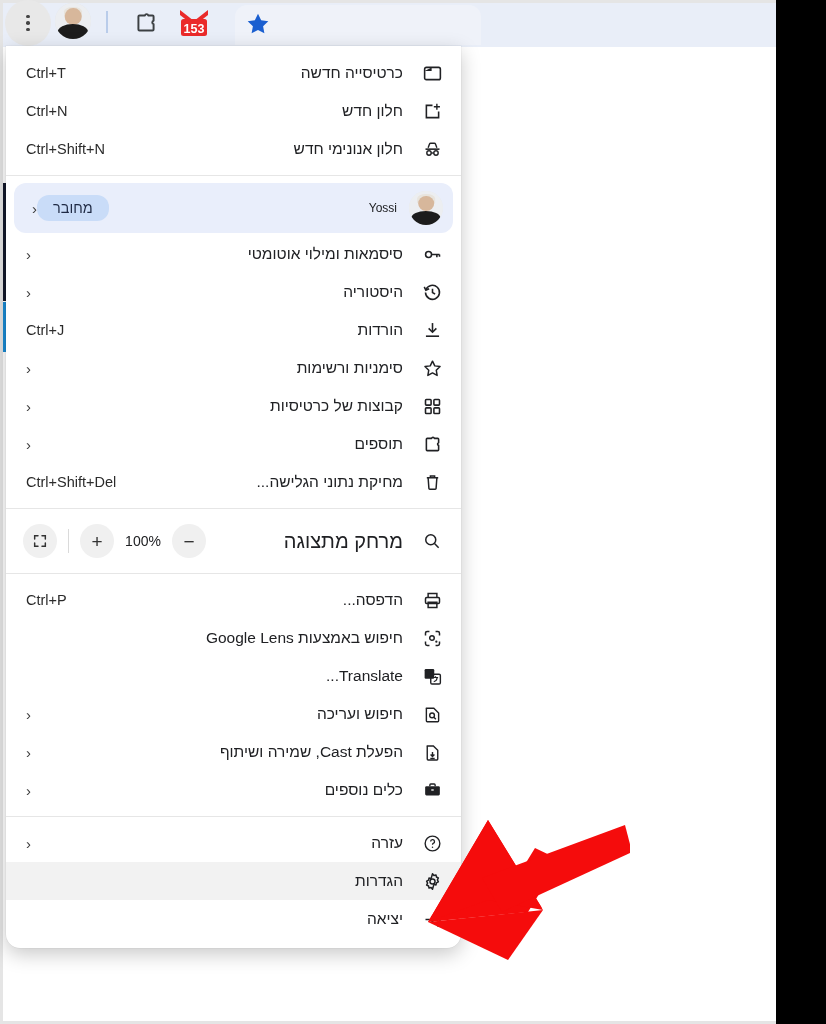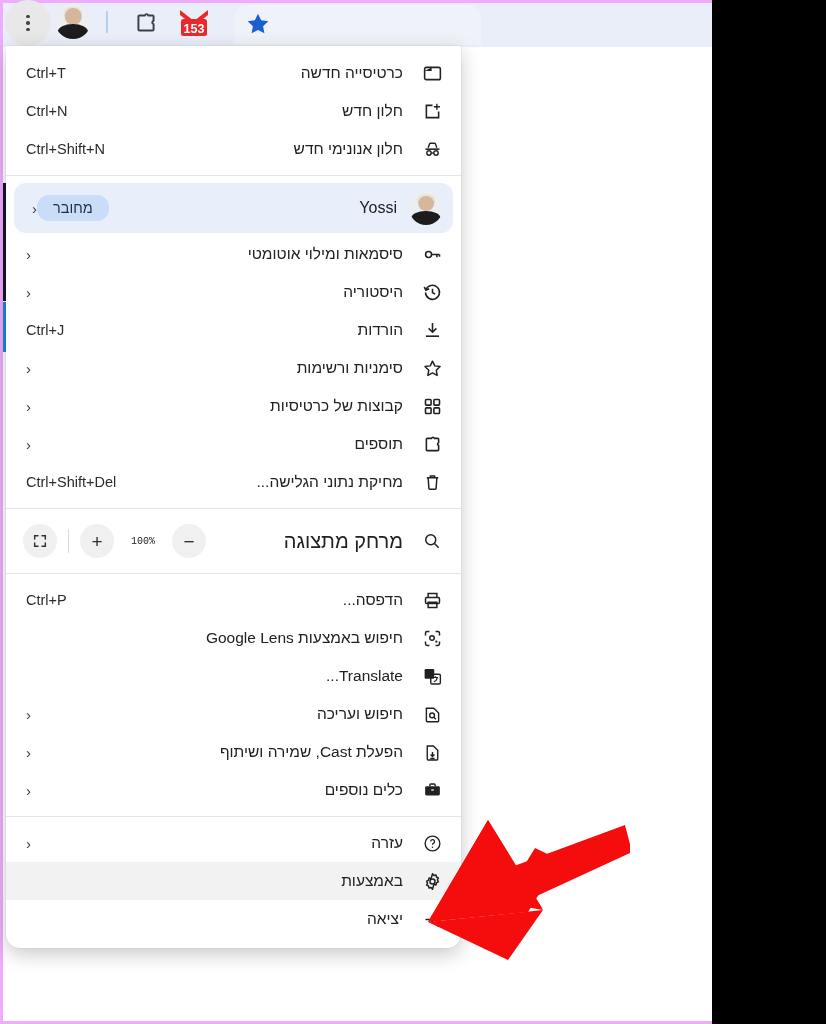--- a/index.html
+++ b/index.html
@@ -7,23 +7,23 @@
   html, body {
     width: 826px;
     height: 1024px;
     overflow: hidden;
     background: #000;
     font-family: "Liberation Sans", sans-serif;
   }
 
   #root {
     position: relative;
-    width: 712px;
+    width: 776px;
     height: 1024px;
-    background: #f0abfc;
+    background: #e5e5e5;
     overflow: hidden;
   }
 
   
   .page-bg {
     position: absolute;
     left: 3px; top: 3px;
     width: 820px; height: 1018px;
     background: #ffffff;
     overflow: hidden;
@@ -207,21 +207,21 @@
   .profile-av {
     width: 34px; height: 34px;
     border-radius: 50%;
     overflow: hidden;
     margin-right: 2px;
     background: #e6e8ec;
   }
   .profile-name {
     flex: 0 0 auto;
     padding-right: 12px;
-    font-size: 16px;
+    font-size: 12px;
     color: #202124;
     direction: ltr;
   }
   .profile-spacer { flex: 1; }
   .chip {
     background: #c9dcf8;
     color: #1f2a44;
     border-radius: 12px;
     padding: 5px 16px;
     font-size: 14.5px;
@@ -256,24 +256,23 @@
     align-items: center;
     justify-content: center;
     color: #333;
     font-size: 19px;
     line-height: 1;
     margin: 0 3px;
   }
   .zoom-val {
     min-width: 52px;
     text-align: center;
-    font-size: 10px;
+    font-size: 14px;
     color: #202124;
     direction: ltr;
-    font-family: Liberation Mono, monospace;
   }
   .zoom-div {
     width: 1px; height: 24px;
     background: #dadada;
     margin: 0 8px;
   }
 
   
   .arrow-svg {
     position: absolute;
@@ -589,21 +588,21 @@
       <span class="mi-chev">‹</span>
     </div>
 
     <div class="mrow hl">
       <span class="mi-icon">
         <svg width="21" height="21" viewBox="0 0 24 24" fill="none" stroke="#202124" stroke-width="1.7" stroke-linejoin="round">
           <path d="M12 3.2l1.6 1.9 2.4-.6.5 2.4 2.2 1.1-1.1 2.2 1.1 2.2-2.2 1.1-.5 2.4-2.4-.6L12 20.8l-1.6-1.9-2.4.6-.5-2.4-2.2-1.1 1.1-2.2-1.1-2.2 2.2-1.1.5-2.4 2.4.6z"></path>
           <circle cx="12" cy="12" r="2.9"></circle>
         </svg>
       </span>
-      <span class="mi-label">באמצעות</span>
+      <span class="mi-label">הגדרות</span>
     </div>
 
     <div class="mrow">
       <span class="mi-icon">
         <svg width="21" height="21" viewBox="0 0 24 24" fill="none" stroke="#202124" stroke-width="1.7">
           <path d="M17.5 4.5h2a1 1 0 0 1 1 1v13a1 1 0 0 1-1 1h-2"></path>
           <path d="M4 12h10"></path>
             <path d="M10.6 8.4L14.2 12l-3.6 3.6"></path>
         </svg>
       </span>

